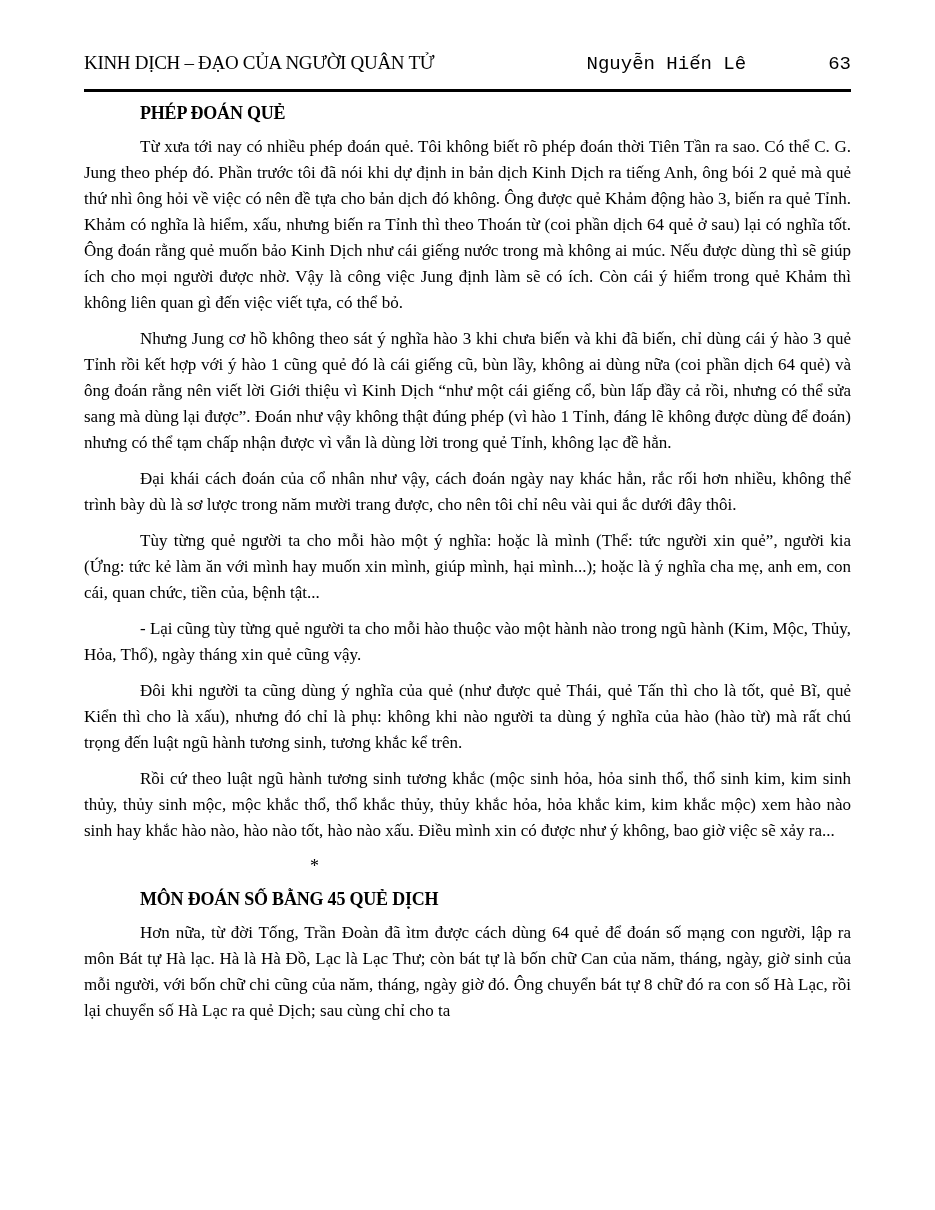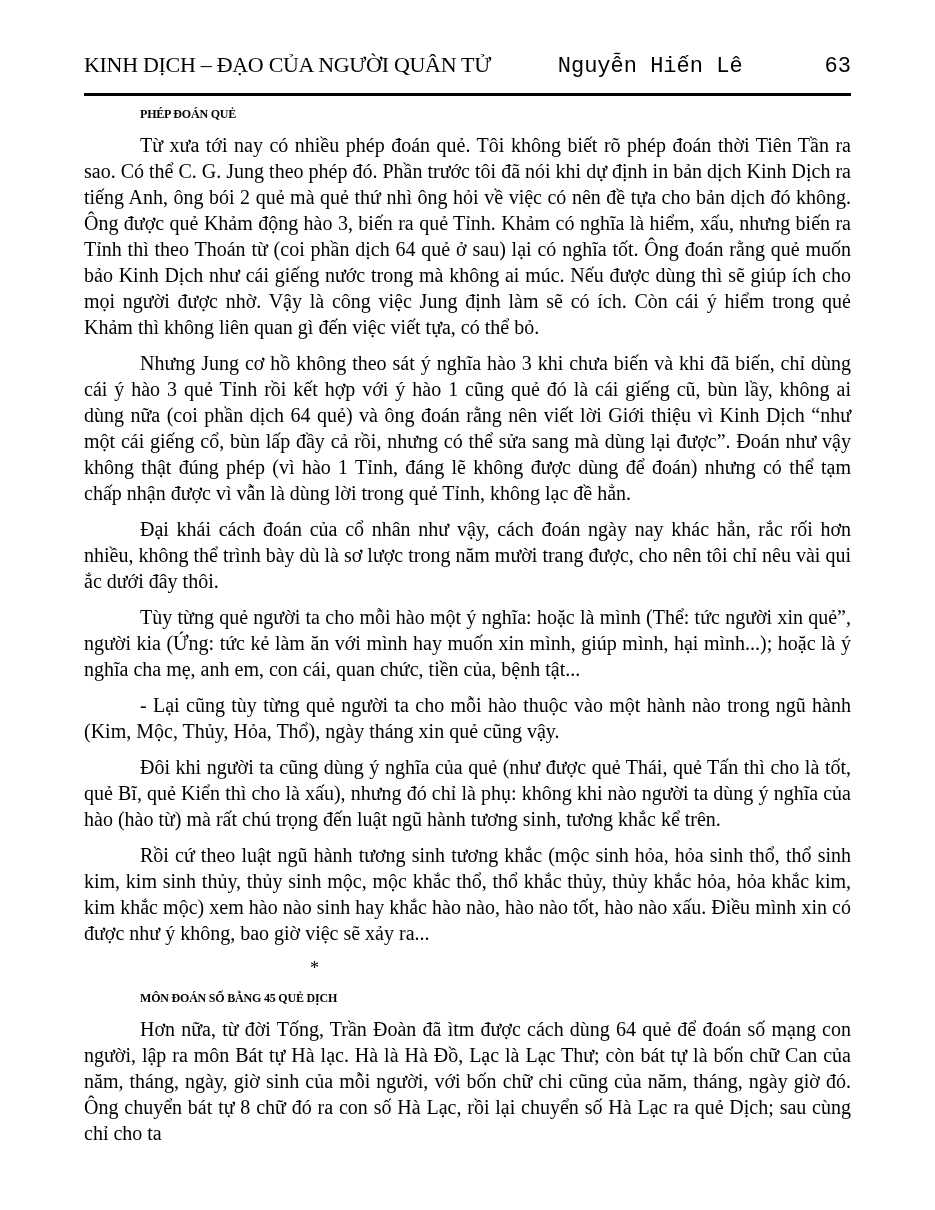--- a/index.html
+++ b/index.html
@@ -18,49 +18,49 @@
   .page {
     box-sizing: border-box;
     width: 935px;
     height: 1210px;
     padding: 52px 84px 40px 84px;
   }
   .page-header {
     display: flex;
     justify-content: space-between;
     align-items: baseline;
-    font-size: 22px;
+    font-size: 19px;
     white-space: nowrap;
   }
   .running-title {
     letter-spacing: -0.3px;
   }
   .header-right {
     display: flex;
     align-items: baseline;
     font-family: Liberation Mono, monospace;
   }
   .page-number {
     margin-left: 82px;
   }
   .header-rule {
     border: none;
     border-top: 3px solid #000000;
     margin: 14px 0 0 0;
     height: 0;
   }
   .section-heading {
-    font-size: 12px;
+    font-size: 18px;
     font-weight: bold;
     margin: 11px 0 10px 56px;
     letter-spacing: -0.2px;
     font-family: Liberation Serif, serif;
   }
   .body-para {
-    font-size: 20px;
+    font-size: 17px;
     line-height: 26px;
     text-align: justify;
     text-indent: 56px;
     margin: 0 0 10px 0;
   }
   .star-separator {
     font-size: 18px;
     line-height: 24px;
     margin: 2px 0 4px 226px;
   }

